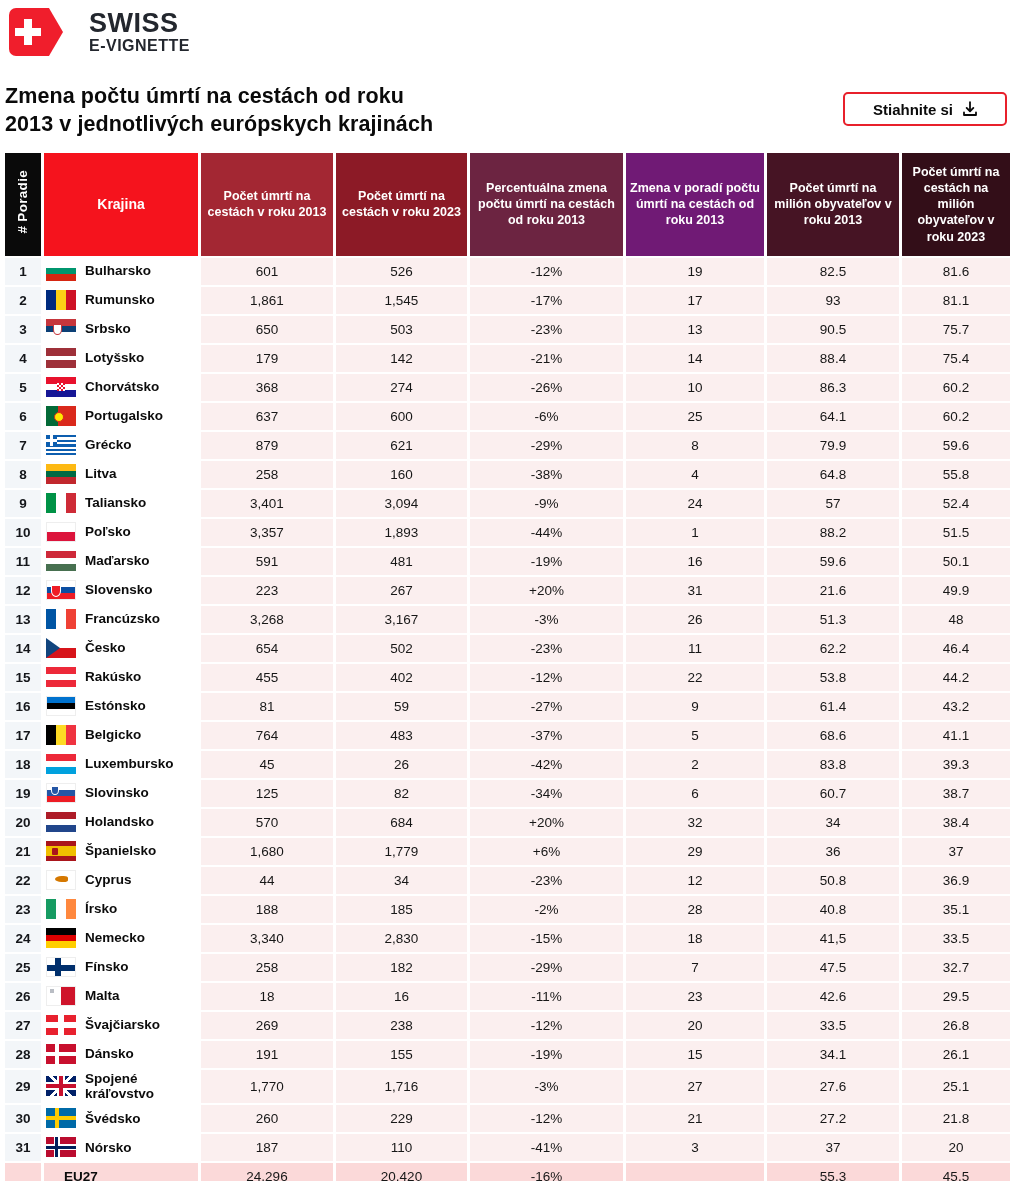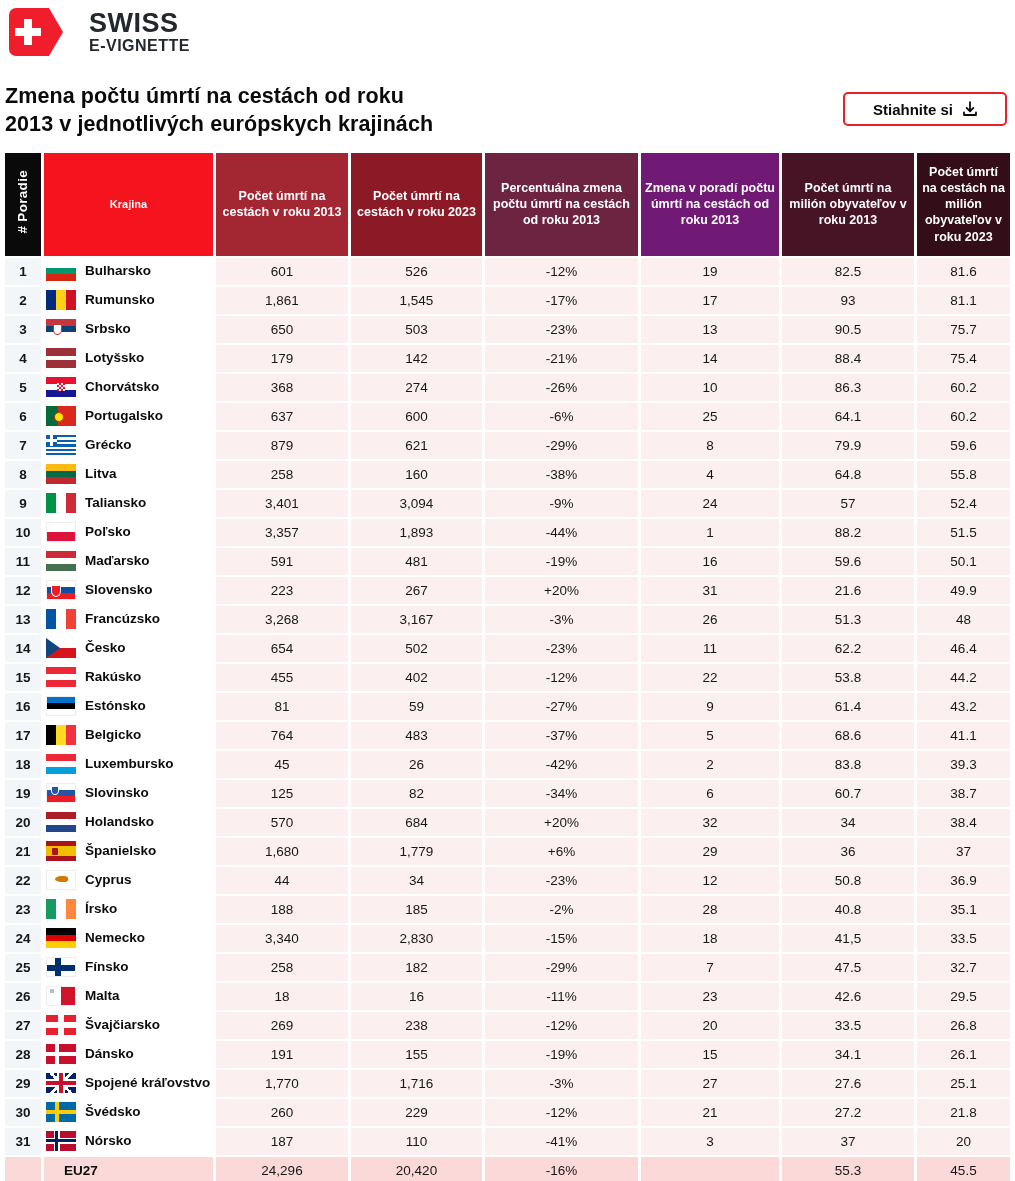--- a/index.html
+++ b/index.html
@@ -34,21 +34,21 @@
     font-size:15px; font-weight:700; color:#0A0A0A;
   }
   .dl-btn svg { display:block; }
 
   
   table { border-collapse:separate; border-spacing:3px 2px; width:100%; table-layout:fixed; margin-left:-3px; width:1011px; }
   th, td { vertical-align:middle; }
 
   thead th { color:#fff; font-weight:700; font-size:12.5px; line-height:1.3; text-align:center; padding:6px 4px; height:103px; }
   th.h-rank    { width:36px;  background:#0A0A0A; }
-  th.h-country { width:169px; background:#F5131D; font-size:11px; }
+  th.h-country { width:154px; background:#F5131D; font-size:14px; }
   th.h-c3 { width:132px; background:#A32733; }
   th.h-c4 { width:131px; background:#8C1A26; }
   th.h-c5 { width:153px; background:#6C2441; }
   th.h-c6 { width:138px; background:#701a75; }
   th.h-c7 { width:132px; background:#461424; }
   th.h-c8 { background:#330E18; }
   .vtext { writing-mode:vertical-rl; transform:rotate(180deg); display:inline-block; font-size:13.5px; letter-spacing:.3px; }
 
   tbody th, tbody td, tfoot th, tfoot td { height:27px; font-size:13.5px; }
   td.c-num { background:#FBEFEF; text-align:center; font-weight:400; color:#171717; padding:2px 4px; }

